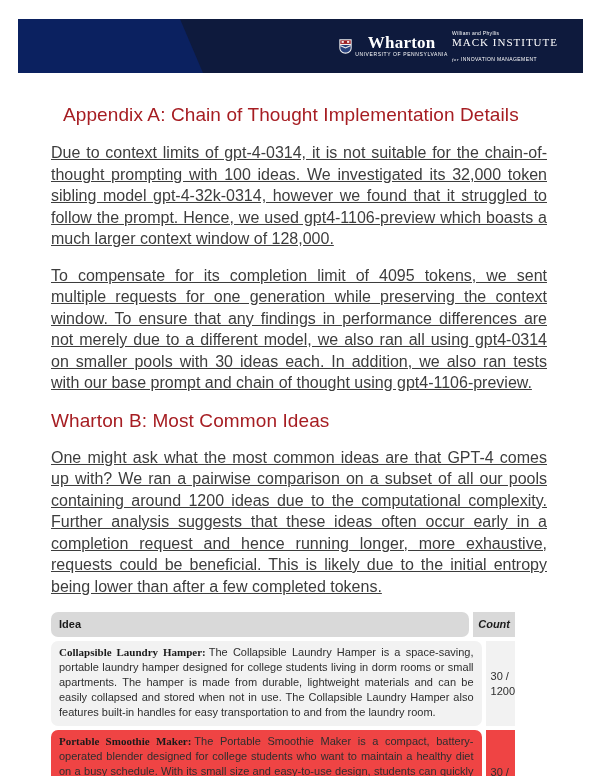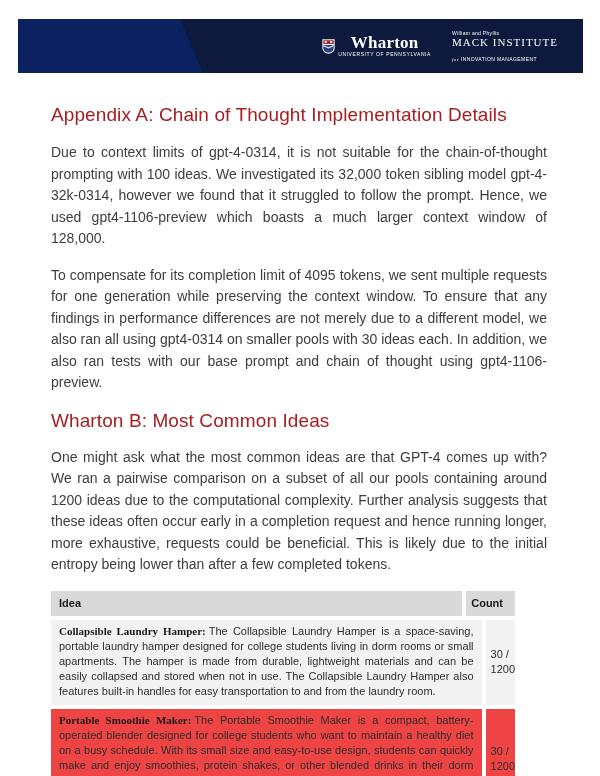--- a/index.html
+++ b/index.html
@@ -28,21 +28,21 @@
   }
   .banner-light{
     position:absolute;
     left:0;top:0;bottom:0;width:205px;
     background:var(--banner-navy-light);
     clip-path:polygon(0 0,162px 0,185px 100%,0 100%);
   }
   .logo{
     position:absolute;
     top:0;right:25px;height:100%;
-    display:flex;align-items:center;gap:21px;
+    display:flex;align-items:center;gap:4px;
     color:#ffffff;
   }
   .wharton-block{display:flex;align-items:center;gap:3px;}
   .shield{display:block;}
   .wharton-text{display:flex;flex-direction:column;align-items:center;line-height:1;}
   .wharton-word{
     font-family:"Liberation Serif","DejaVu Serif",serif;
     font-size:17px;font-weight:700;letter-spacing:.2px;line-height:15px;
   }
   .wharton-univ{
@@ -57,36 +57,36 @@
   }
   .mack-sub{font-size:5px;letter-spacing:.4px;white-space:nowrap;}
   .mack-sub i{font-family:"Liberation Serif","DejaVu Serif",serif;}
 
   
   .content{margin:0 53px 0 51px;}
   h1{
     font-size:19px;font-weight:400;color:var(--accent-red);
     line-height:23px;letter-spacing:.1px;
   }
-  .h-a{margin:30px 0 16px;}
+  .h-a{margin:30px 12px 16px;}
   .h-b{margin:12px 0 15px;}
   p.body-p{
-    font-size:14px;line-height:21.5px;text-align:justify;
-    margin:0 0 15px;color:var(--body-text);
+    font-size:16px;line-height:21.5px;text-align:justify;
+    margin:0 0 15px;color:var(--body-text);text-decoration:underline;
   }
 
   
   .ideas-table{width:464px;margin-top:1px;font-size:11px;line-height:15px;color:#2e2e2e;}
   .trow{display:flex;gap:4px;margin-bottom:4px;}
   .cell{background:var(--table-row-alt-bg);}
-  .cell-idea{width:472px;padding:4px 8px 6px;text-align:justify;}
+  .cell-idea{width:472px;padding:4px 8px 6px;text-align:justify;border-radius:7px;}
   .cell-count{flex:1;display:flex;align-items:center;padding-left:5px;}
   .thead .cell{background:var(--table-header-bg);font-weight:700;color:#1a1a1a;}
   .thead .cell-idea{padding:5px 8px;text-align:left;}
-  .thead .cell-count{padding:5px 12px 5px 5px;}
+  .thead .cell-count{padding:5px 5px 5px 5px;font-style:italic;}
   .trow-even .cell{background:#ef4444;}
   .term{font-weight:700;color:#1a1a1a;margin-right:3px;font-family:Liberation Serif, serif;}
 </style>
 </head>
 <body>
 
 <header class="banner">
   <div class="banner-light"></div>
   <div class="logo">
     <div class="wharton-block">

